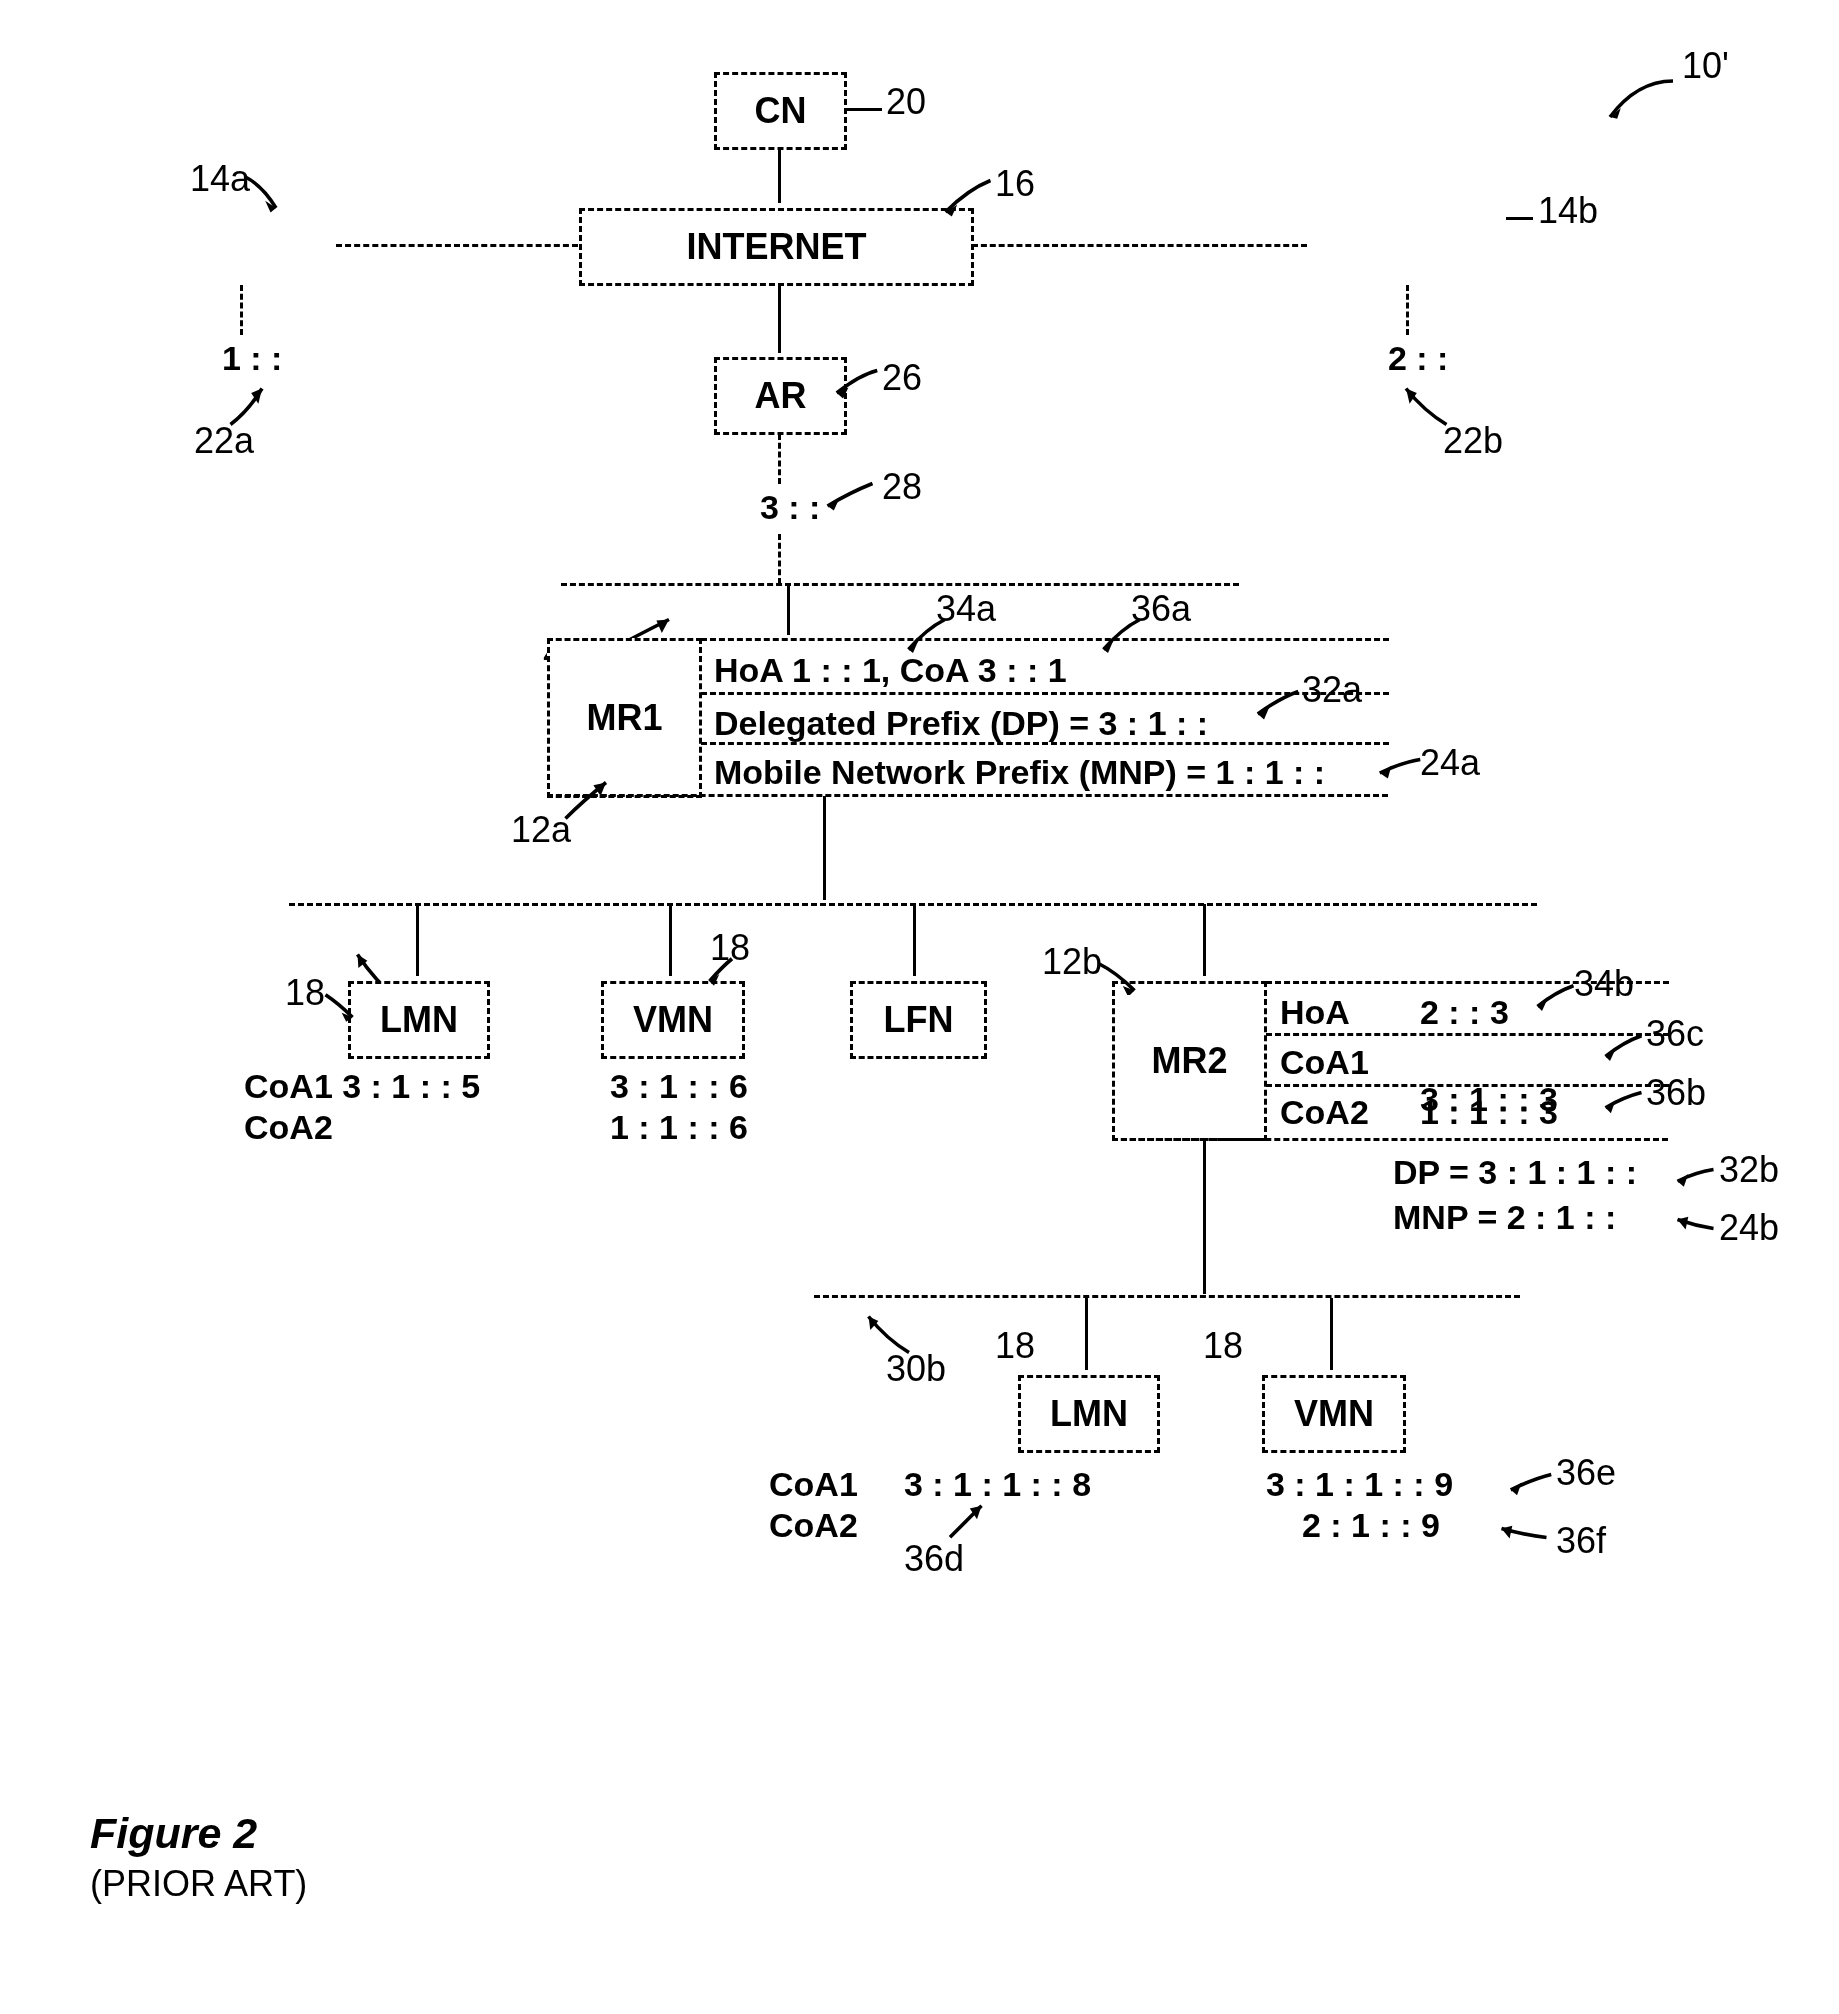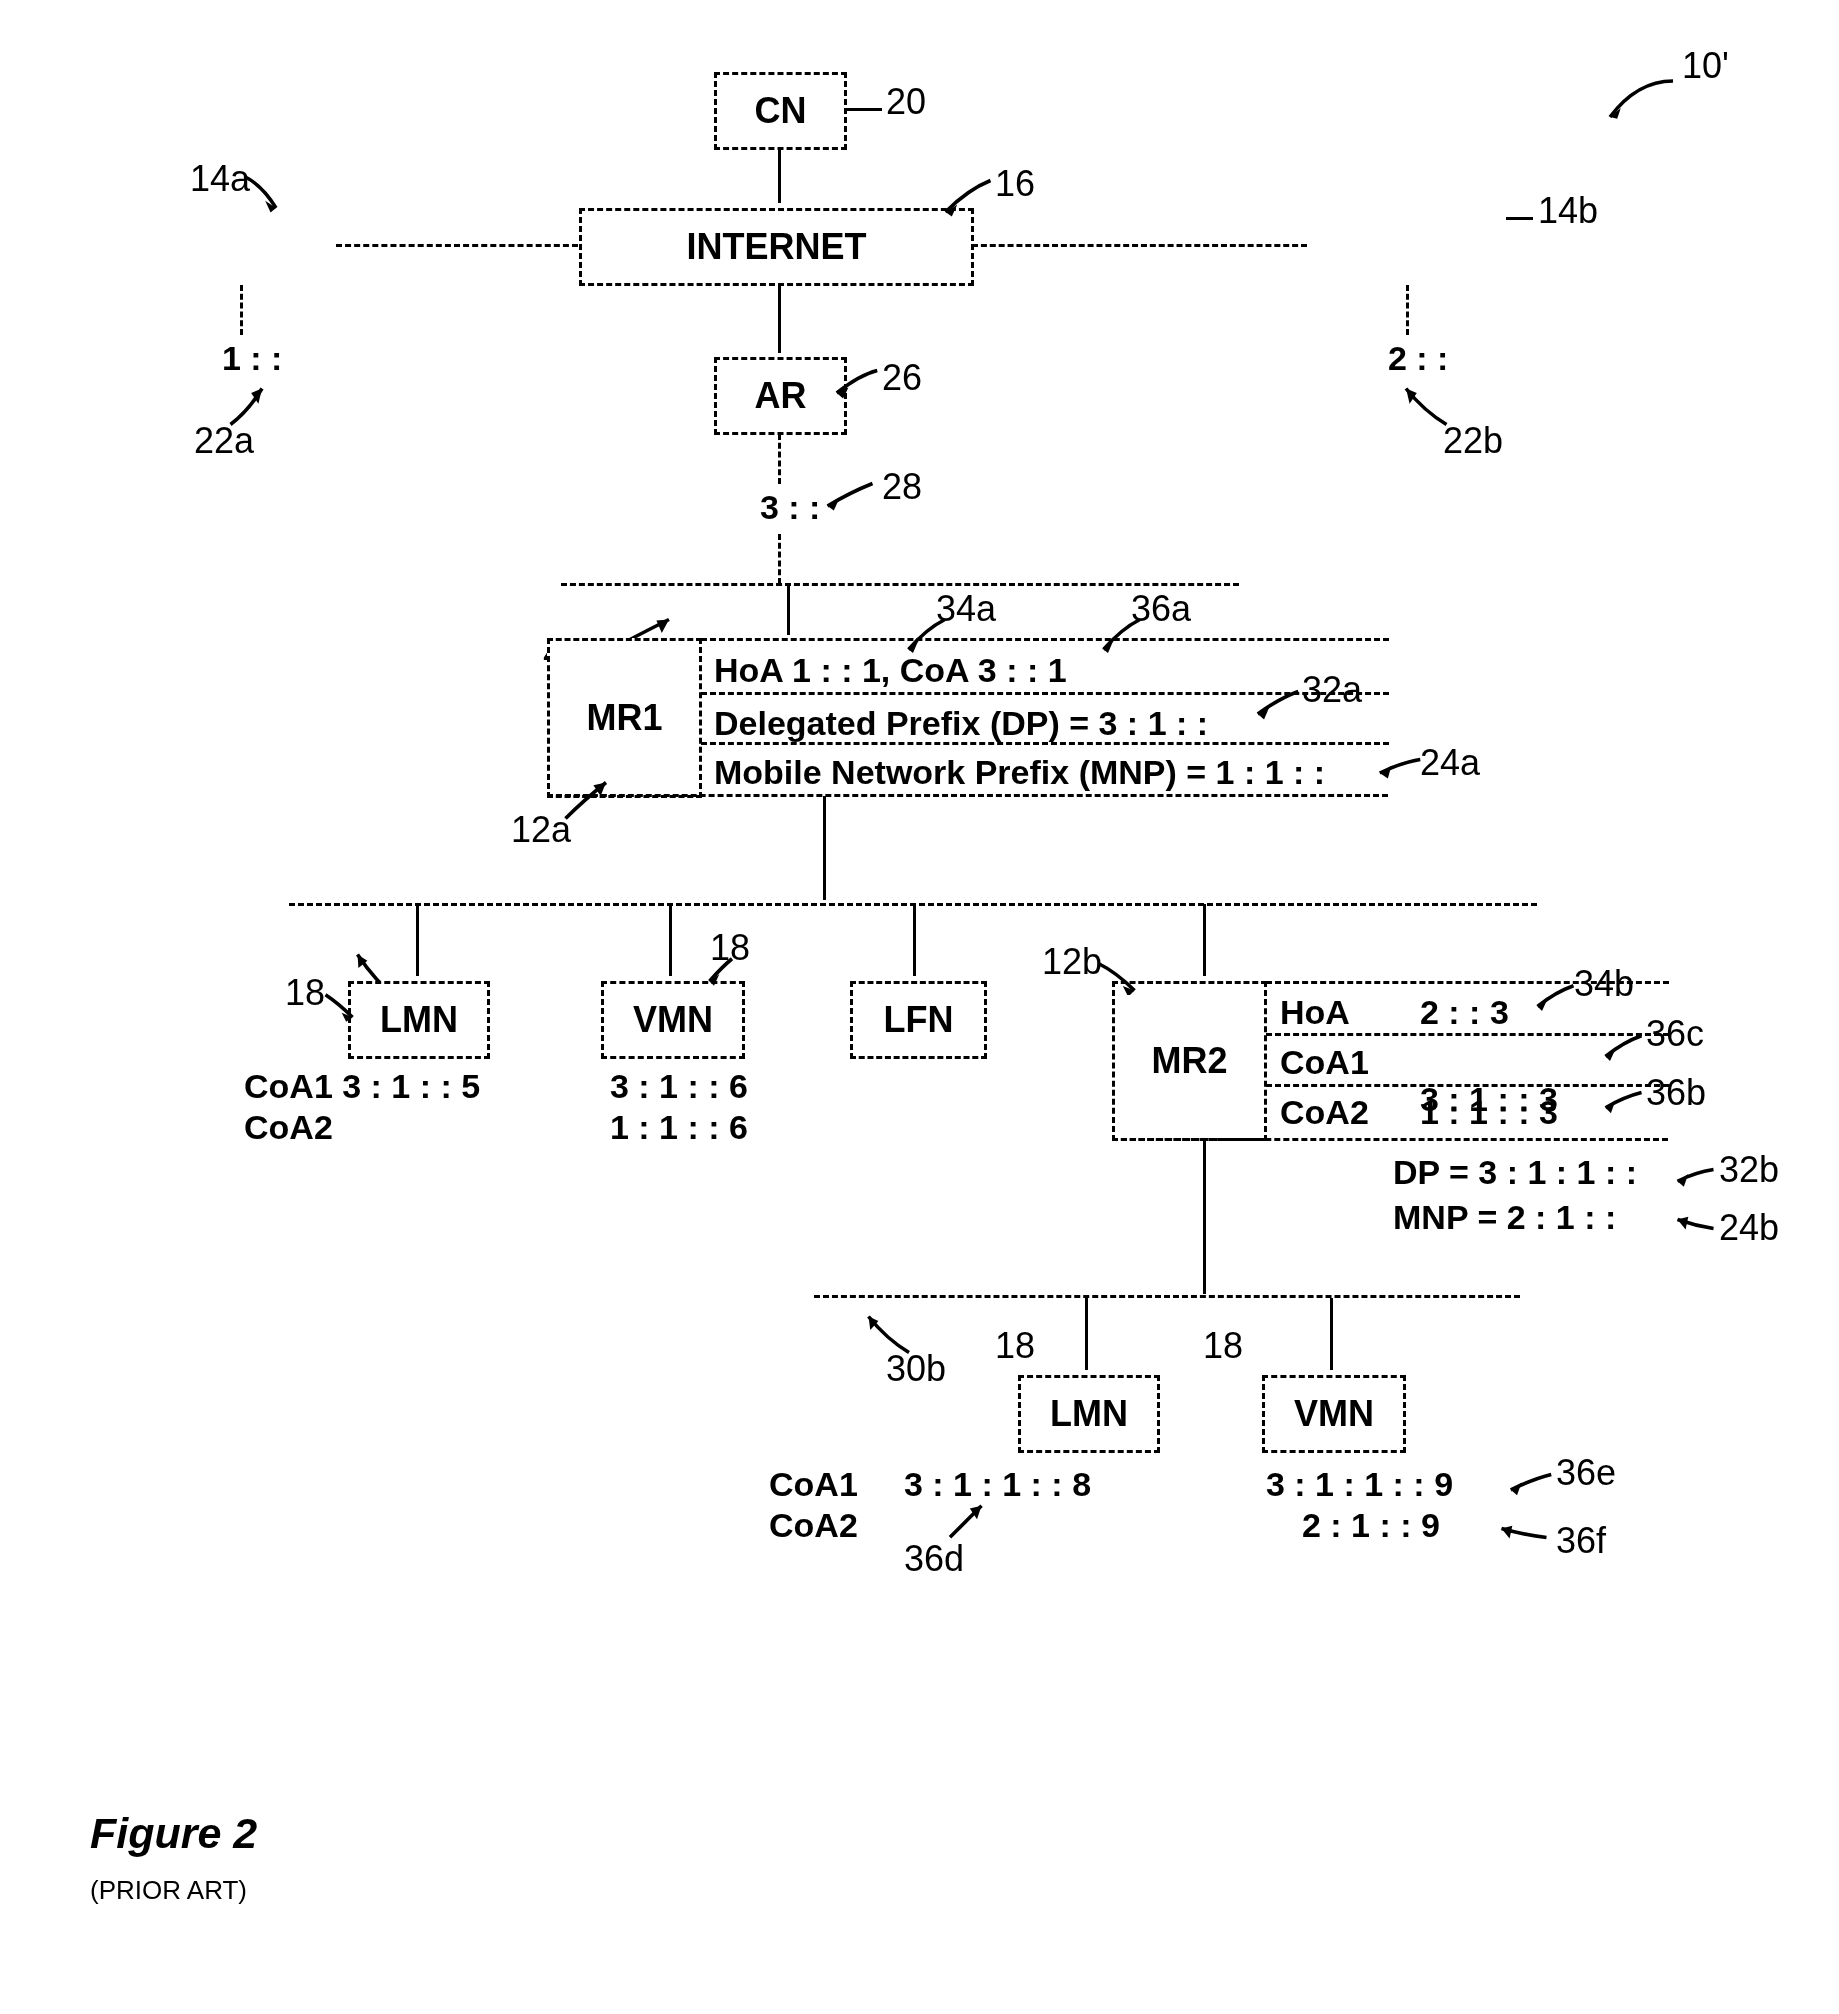--- a/index.html
+++ b/index.html
@@ -45,22 +45,21 @@
     position: absolute;
     height: 0;
     border-top: 3.6px dashed #000;
   }
   .fig {
     position: absolute;
     font-size: 43px;
   }
   .fig-sub {
     position: absolute;
-    font-size: 26px;
-    margin-top: 12px;
+    font-size: 36px;
   }
 </style>
 </head>
 <body>
 
 <div class="canvas">
 
   <div class="lbl" style="left:1646px; top:9px;">10'</div>
   <svg style="position:absolute; left:1565px; top:36px;" width="81" height="54" viewBox="0 0 90 60">
     <path d="M80 10 Q 40 10 10 50" stroke="#000" stroke-width="4" fill="none"></path>

